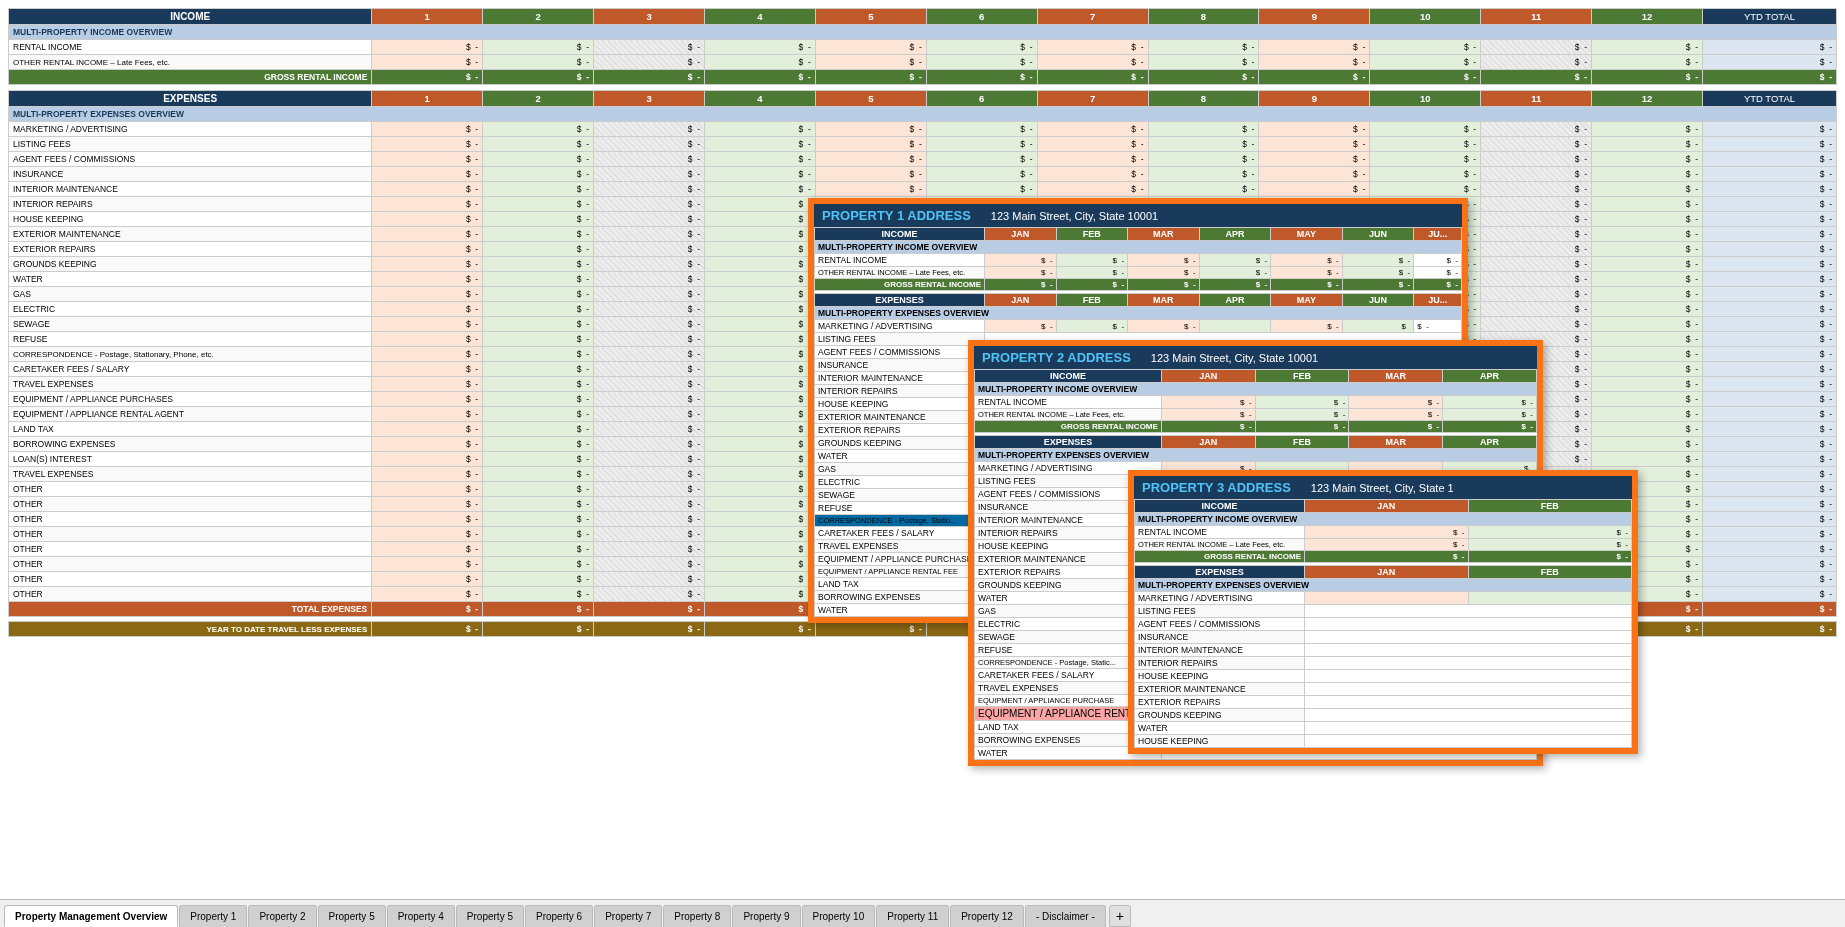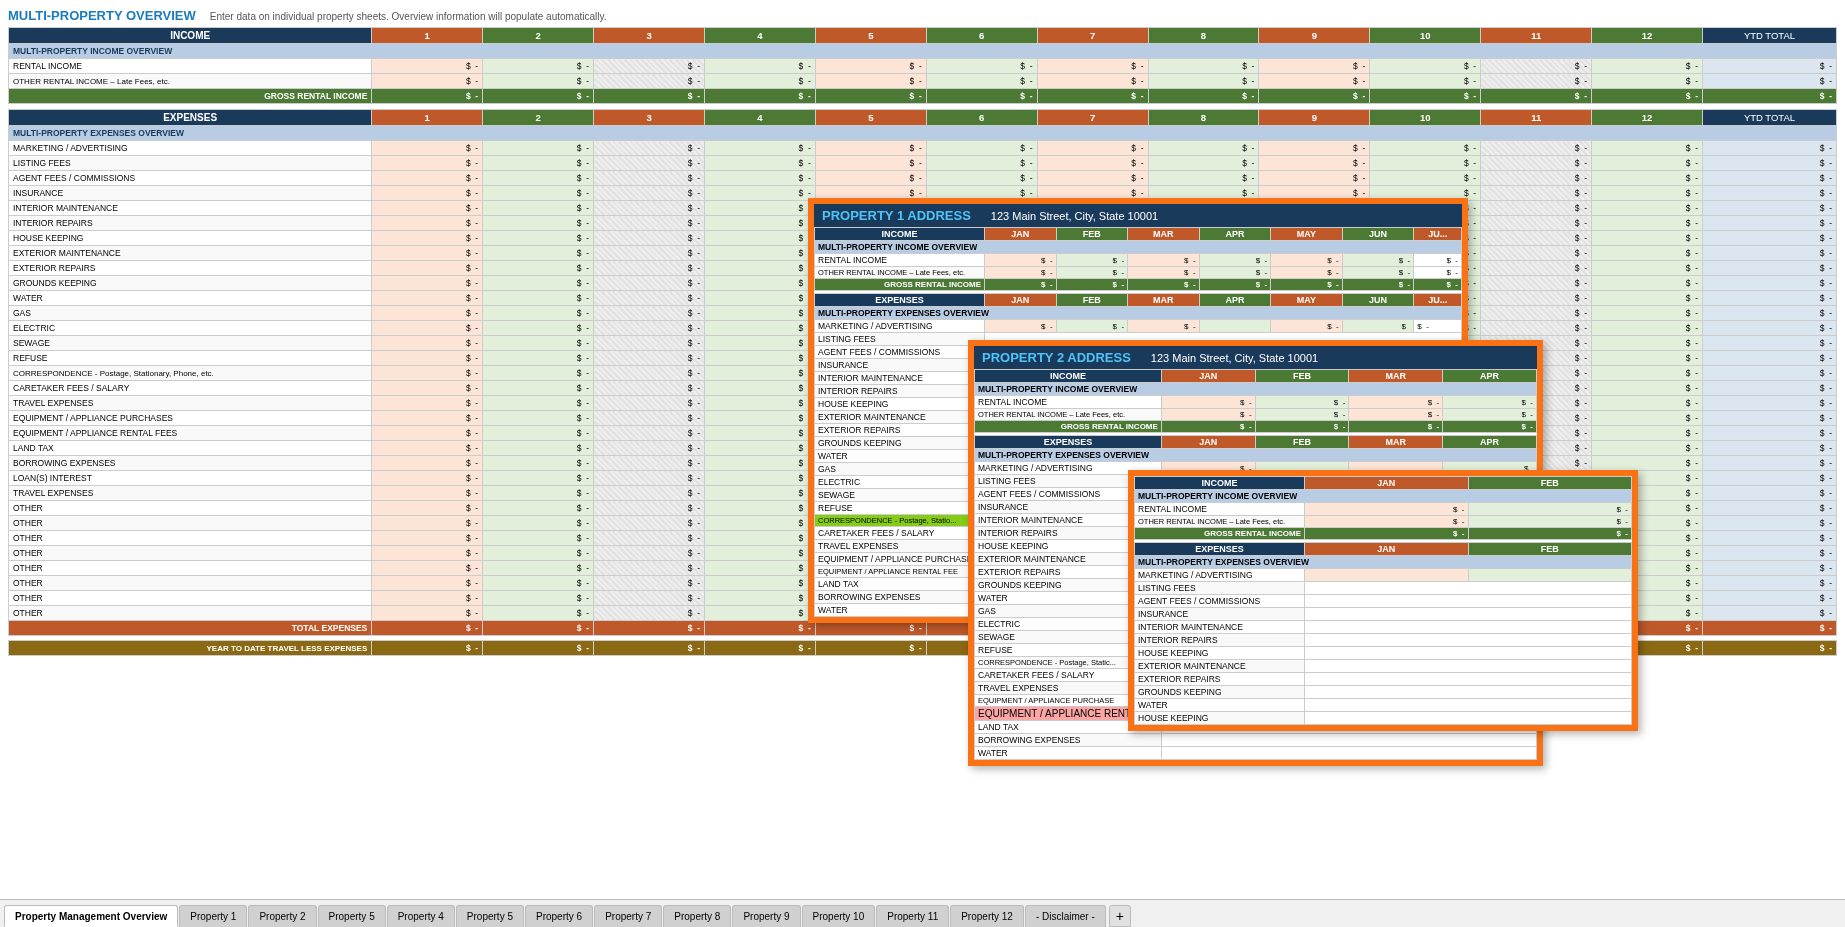--- a/index.html
+++ b/index.html
@@ -59,24 +59,20 @@
     td.num-cell { min-width: 58px; text-align: right; font-size: 8.5px; }
   </style>
 </head>
 <body>
 
 <div style="position:relative; width:1845px; height:927px; overflow:hidden; background:#fff;">
 
   <div style="padding: 8px 8px 0 8px;">
 
 
-    <div style="display:flex; align-items:baseline; margin-bottom:4px;">
-      <span style="font-size:13px; font-weight:bold; color:#1a7bbf;">MULTI-PROPERTY OVERVIEW</span>
-      <span style="font-size:10px; color:#555; margin-left:14px;">Enter data on individual property sheets.  Overview information will populate automatically.</span>
-    </div>
 
     <div style="overflow:hidden; max-height:820px;">
       <table class="spreadsheet-table">
         <colgroup>
           <col style="width:190px;">
           <col style="width:58px;">
             <col style="width:58px;">
           <col style="width:58px;">
             <col style="width:58px;">
           <col style="width:58px;">
@@ -488,21 +484,21 @@
               <td class="num-cell col-green-light">$ &nbsp;-</td>
               <td class="num-cell col-orange-light">$ &nbsp;-</td>
               <td class="num-cell col-green-light">$ &nbsp;-</td>
               <td class="num-cell col-orange-light">$ &nbsp;-</td>
               <td class="num-cell col-green-light">$ &nbsp;-</td>
               <td class="num-cell col-hatch">$ &nbsp;-</td>
               <td class="num-cell col-green-light">$ &nbsp;-</td>
               <td class="num-cell" style="background:#dce6f1;">$ &nbsp;-</td>
             </tr>
           <tr>
-              <td class="label-cell" style="background:#f9f9f9;">EQUIPMENT / APPLIANCE RENTAL FEES</td>
+              <td class="label-cell" style="background:#f9f9f9;">EQUIPMENT / APPLIANCE RENTAL AGENT</td>
               <td class="num-cell col-orange-light">$ &nbsp;-</td>
               <td class="num-cell col-green-light">$ &nbsp;-</td>
               <td class="num-cell col-hatch">$ &nbsp;-</td>
               <td class="num-cell col-green-light">$ &nbsp;-</td>
               <td class="num-cell col-orange-light">$ &nbsp;-</td>
               <td class="num-cell col-green-light">$ &nbsp;-</td>
               <td class="num-cell col-orange-light">$ &nbsp;-</td>
               <td class="num-cell col-green-light">$ &nbsp;-</td>
               <td class="num-cell col-orange-light">$ &nbsp;-</td>
               <td class="num-cell col-green-light">$ &nbsp;-</td>
@@ -873,21 +869,21 @@
           </tr>
         <tr>
             <td style="font-size:8.5px; background:#f9f9f9;">SEWAGE</td>
             <td colspan="7"></td>
           </tr>
         <tr>
             <td style="font-size:8.5px; background:#fff;">REFUSE</td>
             <td colspan="7"></td>
           </tr>
         <tr>
-            <td style="font-size:7.5px; background:#84cc16;">CORRESPONDENCE - Postage, Statio...</td>
+            <td style="font-size:7.5px; background:#0369a1;">CORRESPONDENCE - Postage, Statio...</td>
             <td colspan="7"></td>
           </tr>
         <tr>
             <td style="font-size:8.5px; background:#fff;">CARETAKER FEES / SALARY</td>
             <td colspan="7"></td>
           </tr>
         <tr>
             <td style="font-size:8.5px; background:#f9f9f9;">TRAVEL EXPENSES</td>
             <td colspan="7"></td>
           </tr>
@@ -1061,20 +1057,24 @@
           </tr>
         <tr>
             <td style="font-size:8.5px;background:#fff;">WATER</td>
             <td colspan="4"></td>
           </tr>
       </tbody>
     </table>
   </div>
 
   <div class="sheet-overlay" style="top:470px; left:1128px; width:510px; z-index:12;">
+    <div class="prop-header">
+      <span class="prop-header-title">PROPERTY 3 ADDRESS</span>
+      <span class="prop-header-address">123 Main Street, City, State  1</span>
+    </div>
     <table class="mini-table">
       <thead>
         <tr>
           <th class="mini-hdr-income" style="width:170px;">INCOME</th>
           <th class="mini-hdr-month">JAN</th>
           <th class="mini-hdr-month-green">FEB</th>
         </tr>
       </thead>
       <tbody>
         <tr class="mini-row-section">

